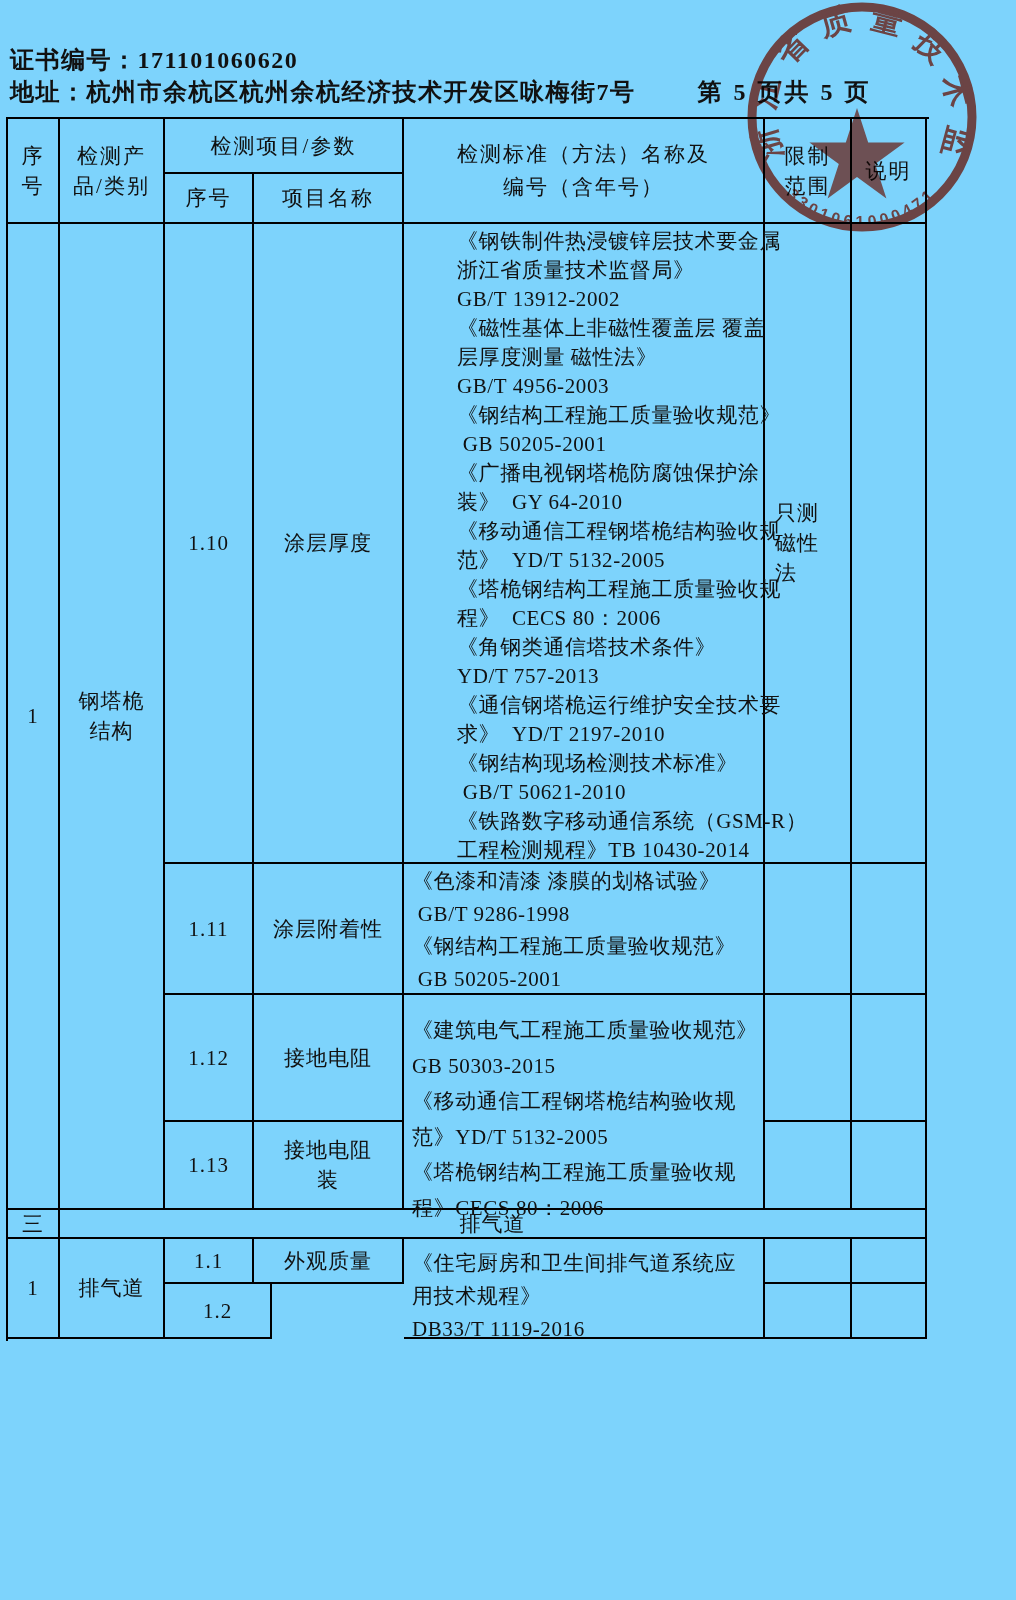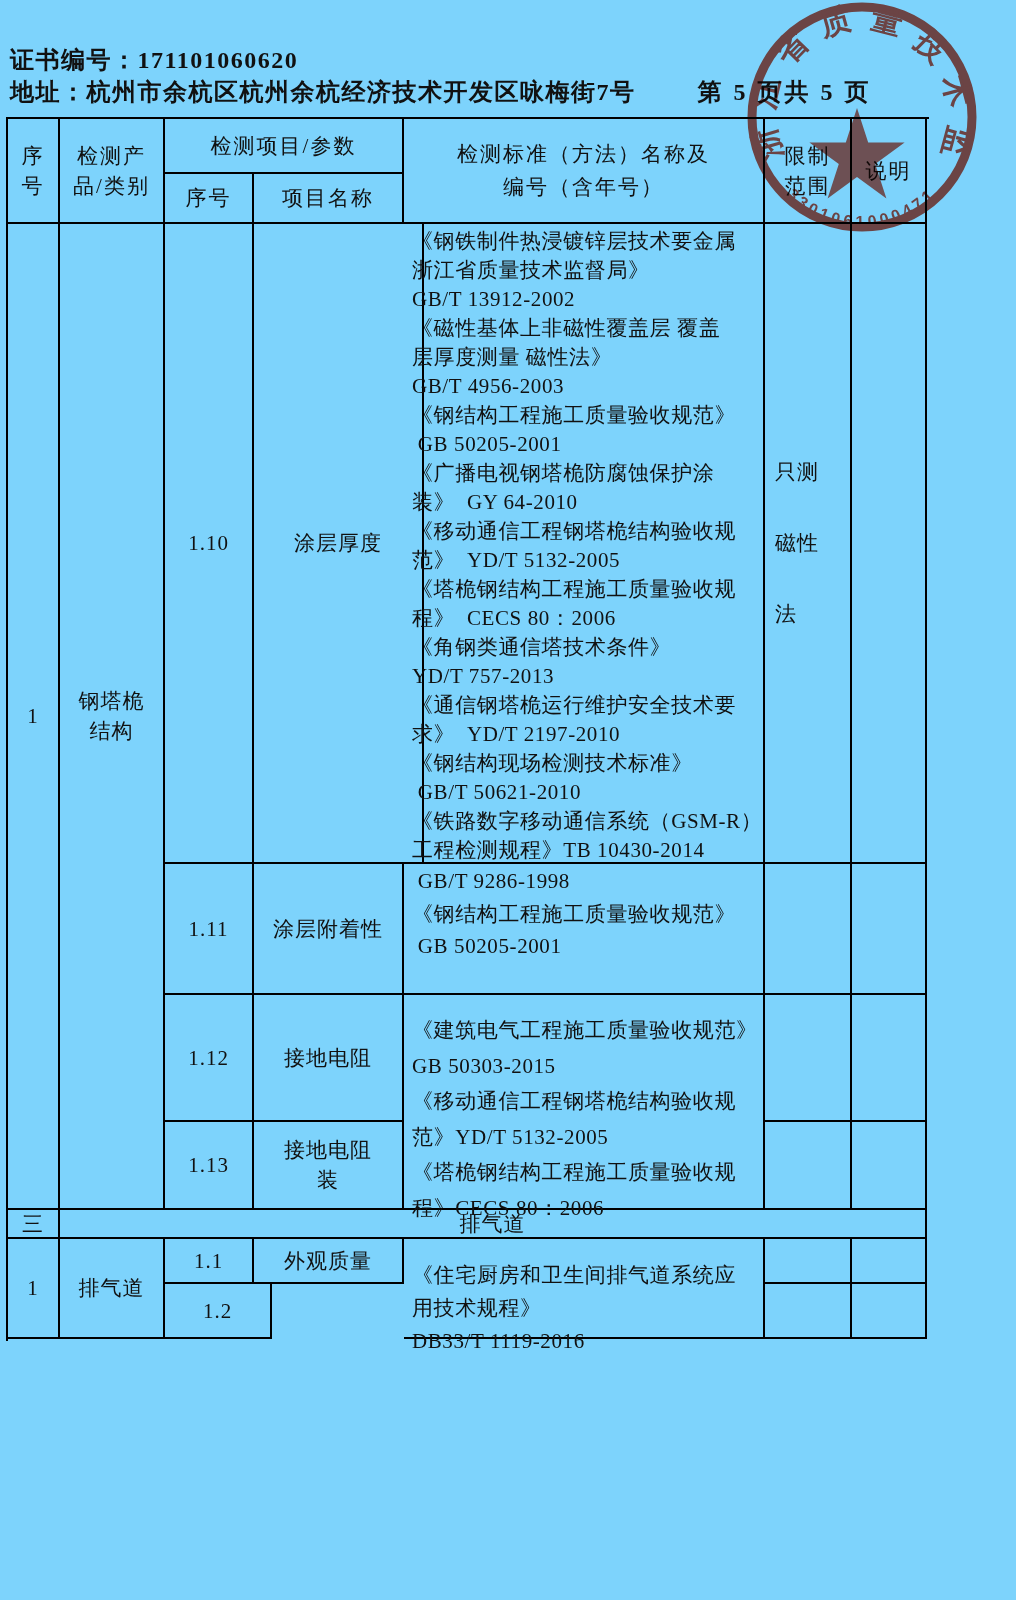--- a/index.html
+++ b/index.html
@@ -19,25 +19,25 @@
     position:absolute; box-sizing:border-box;
     border-right:2px solid #000; border-bottom:2px solid #000;
     display:flex; flex-direction:column; align-items:center; justify-content:center;
     font-size:21px; line-height:30px; text-align:center; letter-spacing:1px;
   }
   .cell.std{
     align-items:flex-start; justify-content:flex-start; text-align:left;
     padding:3px 2px 0 8px;
   }
   .std .tline{white-space:pre; letter-spacing:0.6px;}
-  .lh29 .tline{line-height:29px;}
+  .lh29 .tline{line-height:29px;margin-left:45px;}
   .lh33 .tline{line-height:32.5px;}
   .lh36 .tline{line-height:35.5px;}
   .lh33b .tline{line-height:33px;}
-  .limit-cell{align-items:flex-start; padding-left:10px; text-align:left;gap:41px;}
+  .limit-cell{align-items:flex-start; padding-left:10px; text-align:left;}
   .hdr{letter-spacing:2px;}
   .stamp{position:absolute; left:726px; top:-12px; width:274px; height:264px; opacity:.87; mix-blend-mode:multiply; pointer-events:none;}
 </style>
 </head>
 <body>
 
 <div class="page">
 
   <div class="topline cert-line">证书编号：171101060620</div>
   <div class="topline addr-line">
@@ -68,21 +68,21 @@
       </div>
     <div class="cell hdr" style="left:844px;top:0;width:75px;height:105px">说明</div>
 
     <div class="cell" style="left:0;top:105px;width:52px;height:986px">1</div>
     <div class="cell" style="left:52px;top:105px;width:105px;height:986px">
         <div class="tline">钢塔桅</div>
         <div class="tline">结构</div>
       </div>
 
     <div class="cell" style="left:157px;top:105px;width:89px;height:640px">1.10</div>
-    <div class="cell" style="left:246px;top:105px;width:170px;height:640px">涂层厚度</div>
+    <div class="cell" style="left:246px;top:105px;width:150px;height:640px">涂层厚度</div>
     <div class="cell std lh29" style="left:396px;top:105px;width:361px;height:640px">
         <div class="tline">《钢铁制件热浸镀锌层技术要金属</div>
         <div class="tline">浙江省质量技术监督局》</div>
         <div class="tline">GB/T 13912-2002</div>
         <div class="tline">《磁性基体上非磁性覆盖层 覆盖</div>
         <div class="tline">层厚度测量 磁性法》</div>
         <div class="tline">GB/T 4956-2003</div>
         <div class="tline">《钢结构工程施工质量验收规范》</div>
         <div class="tline"> GB 50205-2001</div>
         <div class="tline">《广播电视钢塔桅防腐蚀保护涂</div>
@@ -103,20 +103,21 @@
     <div class="cell limit-cell" style="left:757px;top:105px;width:87px;height:640px">
         <div class="tline">只测</div>
         <div class="tline">磁性</div>
         <div class="tline">法</div>
       </div>
     <div class="cell" style="left:844px;top:105px;width:75px;height:640px"></div>
 
     <div class="cell" style="left:157px;top:745px;width:89px;height:131px">1.11</div>
     <div class="cell" style="left:246px;top:745px;width:150px;height:131px">涂层附着性</div>
     <div class="cell std lh33" style="left:396px;top:745px;width:361px;height:131px;padding-top:1px">
+        <div class="tline">《色漆和清漆 漆膜的划格试验》</div>
         <div class="tline"> GB/T 9286-1998</div>
         <div class="tline">《钢结构工程施工质量验收规范》</div>
         <div class="tline"> GB 50205-2001</div>
       </div>
     <div class="cell" style="left:757px;top:745px;width:87px;height:131px"></div>
     <div class="cell" style="left:844px;top:745px;width:75px;height:131px"></div>
 
     <div class="cell" style="left:157px;top:876px;width:89px;height:127px">1.12</div>
     <div class="cell" style="left:246px;top:876px;width:150px;height:127px">接地电阻</div>
     <div class="cell std lh36" style="left:396px;top:876px;width:361px;height:215px;padding-top:18px">
@@ -139,21 +140,21 @@
     <div class="cell" style="left:844px;top:1003px;width:75px;height:88px"></div>
 
     <div class="cell" style="left:0;top:1091px;width:52px;height:29px;line-height:26px">三</div>
     <div class="cell" style="left:52px;top:1091px;width:867px;height:29px;line-height:26px">排气道</div>
 
     <div class="cell" style="left:0;top:1120px;width:52px;height:100px">1</div>
     <div class="cell" style="left:52px;top:1120px;width:105px;height:100px">排气道</div>
     <div class="cell" style="left:157px;top:1120px;width:89px;height:45px">1.1</div>
     <div class="cell" style="left:246px;top:1120px;width:150px;height:45px">外观质量</div>
     <div class="cell" style="left:157px;top:1165px;width:107px;height:55px">1.2</div>
-    <div class="cell std lh33b" style="left:396px;top:1120px;width:361px;height:100px;padding-top:20px">
+    <div class="cell std lh33b" style="left:396px;top:1120px;width:361px;height:100px;padding-top:8px">
         <div class="tline">《住宅厨房和卫生间排气道系统应</div>
         <div class="tline">用技术规程》</div>
         <div class="tline">DB33/T 1119-2016</div>
       </div>
     <div class="cell" style="left:757px;top:1120px;width:87px;height:45px"></div>
     <div class="cell" style="left:844px;top:1120px;width:75px;height:45px"></div>
     <div class="cell" style="left:757px;top:1165px;width:87px;height:55px"></div>
     <div class="cell" style="left:844px;top:1165px;width:75px;height:55px"></div>
   </div>
 

